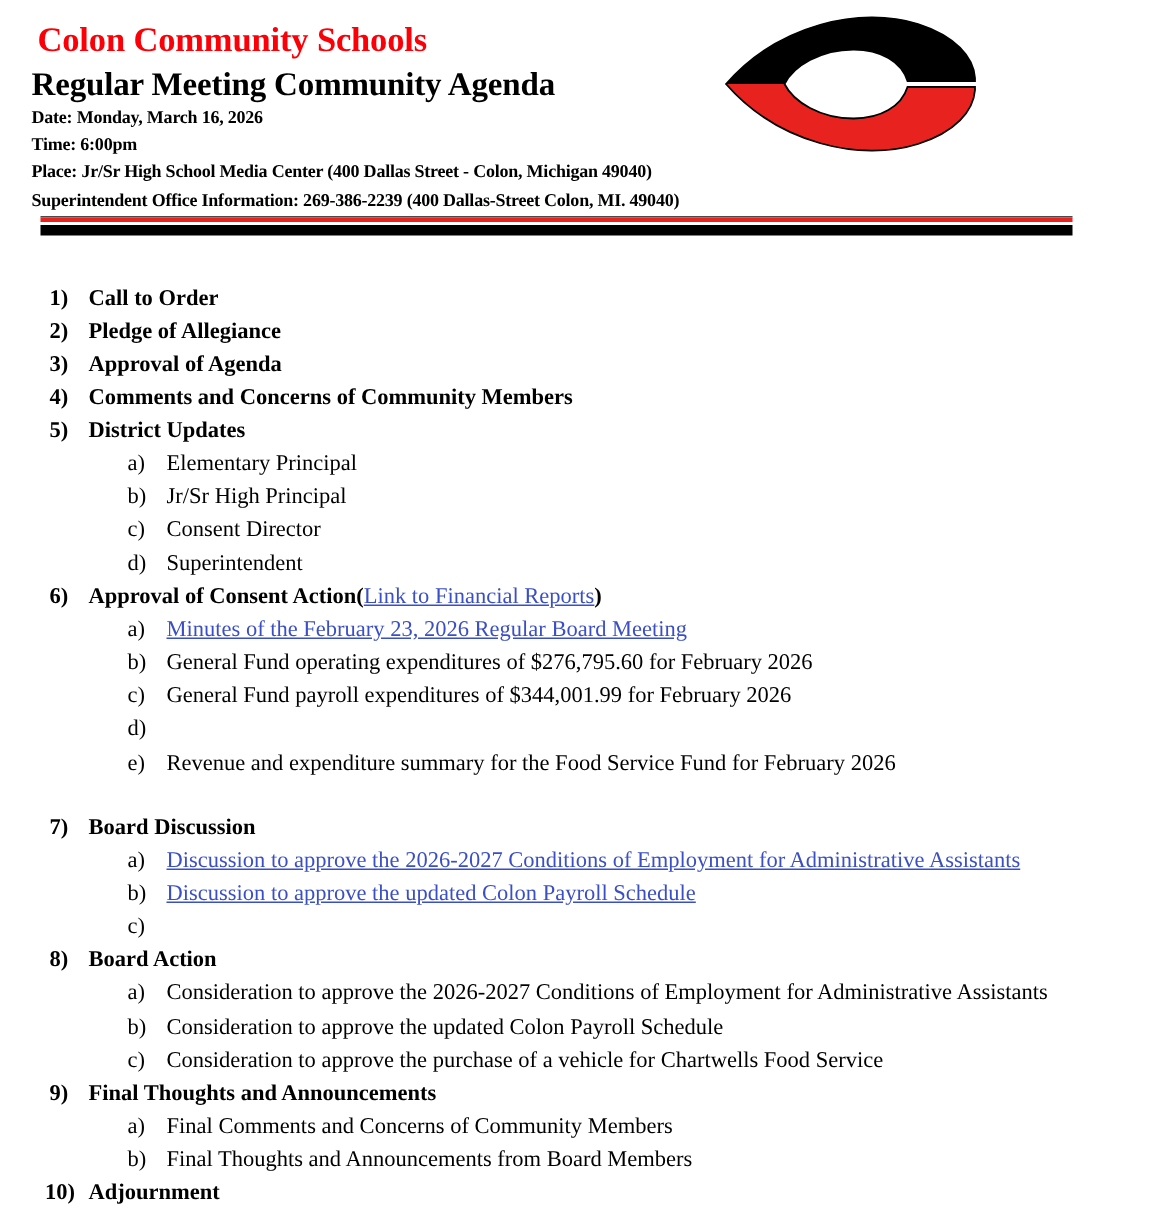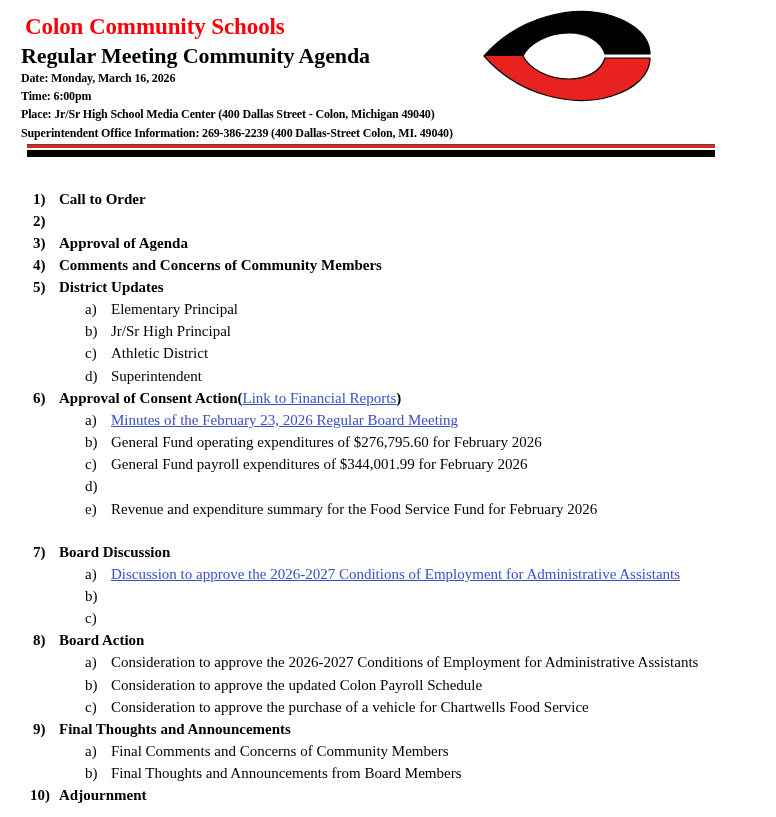--- a/index.html
+++ b/index.html
@@ -190,20 +190,21 @@
   <div class="rule-black"></div>
 </div>
 
 <div class="agenda" id="agenda-list">
     <div class="item-row level1">
       <span class="marker">1)</span>
       <span>Call to Order</span>
     </div>
     <div class="item-row level1">
       <span class="marker">2)</span>
+      <span>Pledge of Allegiance</span>
     </div>
     <div class="item-row level1">
       <span class="marker">3)</span>
       <span>Approval of Agenda</span>
     </div>
     <div class="item-row level1">
       <span class="marker">4)</span>
       <span>Comments and Concerns of Community Members</span>
     </div>
     <div class="item-row level1">
@@ -213,21 +214,21 @@
     <div class="item-row level2">
       <span class="marker">a)</span>
       <span>Elementary Principal</span>
     </div>
     <div class="item-row level2">
       <span class="marker">b)</span>
       <span>Jr/Sr High Principal</span>
     </div>
     <div class="item-row level2">
       <span class="marker">c)</span>
-      <span>Athletic District</span>
+      <span>Consent Director</span>
     </div>
     <div class="item-row level2">
       <span class="marker">d)</span>
       <span>Superintendent</span>
     </div>
     <div class="item-row level1">
       <span class="marker">6)</span>
       <span>Approval of Consent Action</span>
       <span class="paren"> (</span>
       <a class="link label-normal" href="#">Link to Financial Reports</a>
@@ -256,20 +257,21 @@
     <div class="item-row level1">
       <span class="marker">7)</span>
       <span>Board Discussion</span>
     </div>
     <div class="item-row level2">
       <span class="marker">a)</span>
       <a class="link" href="#">Discussion to approve the 2026-2027 Conditions of Employment for Administrative Assistants</a>
     </div>
     <div class="item-row level2">
       <span class="marker">b)</span>
+      <a class="link" href="#">Discussion to approve the updated Colon Payroll Schedule</a>
     </div>
     <div class="item-row level2">
       <span class="marker">c)</span>
     </div>
     <div class="item-row level1">
       <span class="marker">8)</span>
       <span>Board Action</span>
     </div>
     <div class="item-row level2">
       <span class="marker">a)</span>

